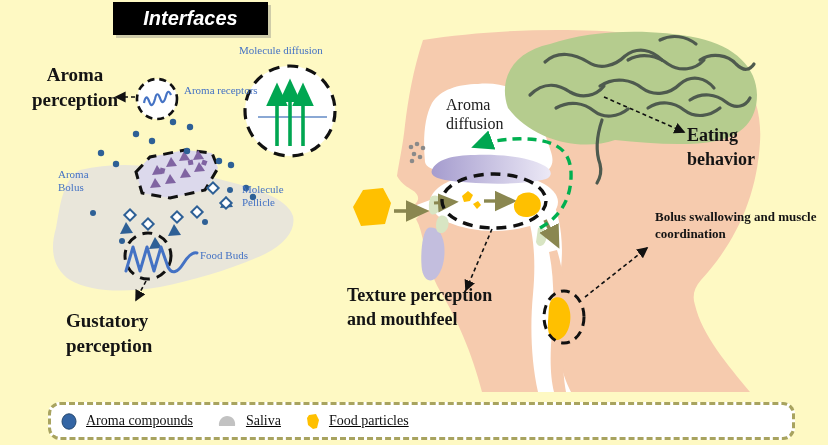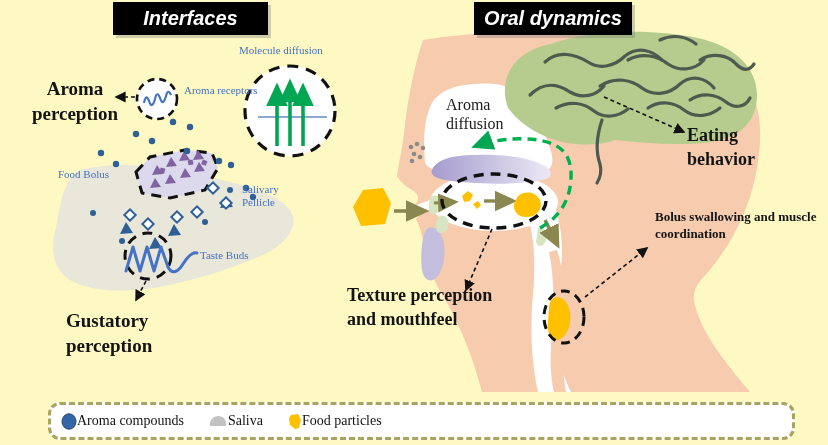--- a/index.html
+++ b/index.html
@@ -12,21 +12,21 @@
              box-shadow:3px 3px 0 rgba(120,120,120,.35);z-index:5;}
   .lbl{position:absolute;z-index:6;line-height:1.18;}
   .blue{color:#4472c4;font-size:11px;}
   .boldlbl{color:#141414;font-weight:bold;font-size:19px;line-height:1.32;}
   .plainlbl{color:#1c1c1c;font-size:16px;}
   .center{text-align:center;}
   
   .legend{position:absolute;left:48px;top:402px;width:731px;height:32px;
           border:3px dashed #a8a35f;border-radius:12px;display:flex;align-items:center;
           padding:0 0 0 10px;gap:24px;background:#fff;z-index:6;}
-  .leg-item{display:flex;}
+  .leg-item{display:flex;gap:9px;text-decoration:underline;}
   .leg-item span.txt{font-size:14px;color:#111;white-space:nowrap;}
   .leg-ic{display:flex;align-items:center;}
 </style>
 </head>
 <body>
 
 <div class="canvas">
 
   <svg class="layer" width="828" height="445" viewBox="0 0 828 445">
     <defs>
@@ -221,33 +221,32 @@
     </g>
 
     <g stroke="#111" stroke-width="1.6" stroke-dasharray="4 3">
       <line x1="604" y1="97" x2="684" y2="132" marker-end="url(#mBlack)"></line>
       <line x1="492" y1="229" x2="466" y2="290" marker-end="url(#mBlack)"></line>
       <line x1="585" y1="297" x2="647" y2="248" marker-end="url(#mBlack)"></line>
     </g>
   </svg>
 
   <div class="title-box" style="left:113px;top:2px;width:155px;height:33px;">Interfaces</div>
-  <div class="title-box" style="left:474px;top:2px;width:158px;height:33px;">Oral dynamics</div>
 
   <div class="lbl blue" style="left:239px;top:44px;white-space:nowrap;">Molecule diffusion</div>
 
-  <div class="lbl boldlbl center" style="left:10px;top:76px;width:130px;">Aroma perception</div>
+  <div class="lbl boldlbl center" style="left:10px;top:62px;width:130px;">Aroma perception</div>
 
   <div class="lbl blue" style="left:184px;top:84px;width:80px;">Aroma receptors</div>
 
-  <div class="lbl blue" style="left:58px;top:168px;width:58px;">Food Bolus</div>
-
-  <div class="lbl blue" style="left:242px;top:183px;width:68px;">Salivary Pellicle</div>
-
-  <div class="lbl blue" style="left:200px;top:249px;white-space:nowrap;">Taste Buds</div>
+  <div class="lbl blue" style="left:58px;top:168px;width:58px;">Aroma Bolus</div>
+
+  <div class="lbl blue" style="left:242px;top:183px;width:68px;">Molecule Pellicle</div>
+
+  <div class="lbl blue" style="left:200px;top:249px;white-space:nowrap;">Food Buds</div>
 
   <div class="lbl plainlbl" style="left:446px;top:96px;width:80px;">Aroma diffusion</div>
 
   <div class="lbl boldlbl" style="left:66px;top:308px;width:110px;">Gustatory perception</div>
 
   <div class="lbl boldlbl" style="left:687px;top:124px;width:100px;font-size:18px;">Eating behavior</div>
 
   <div class="lbl boldlbl" style="left:347px;top:284px;width:150px;font-size:18px;">Texture perception and mouthfeel</div>
 
   <div class="lbl boldlbl" style="left:655px;top:208px;width:165px;font-size:13px;">Bolus swallowing and muscle coordination</div>

